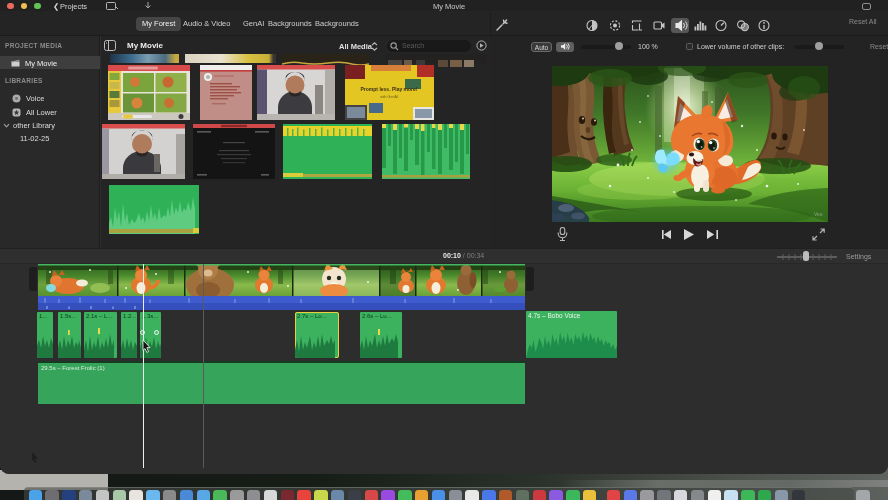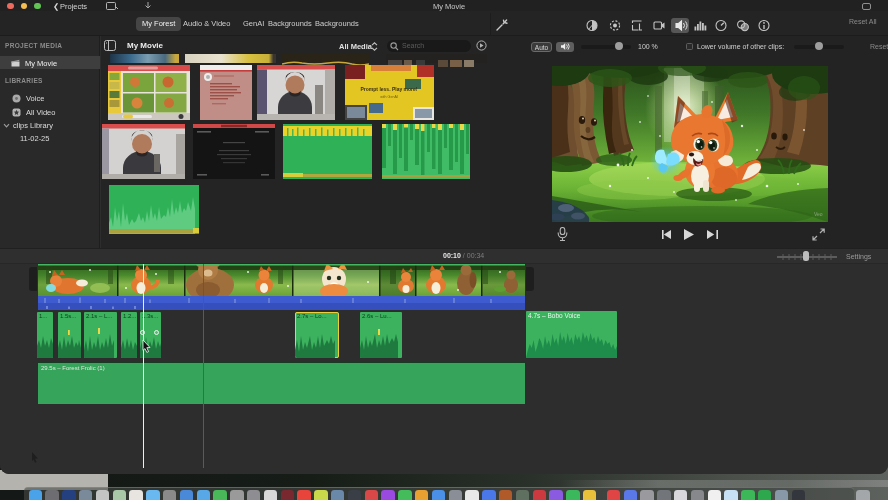--- a/index.html
+++ b/index.html
@@ -129,25 +129,25 @@
       <div class="abs sb-h" style="left:5px;top:41px">LIBRARIES</div>
       <svg class="abs" style="left:12px;top:58px" width="9" height="9" viewBox="0 0 9 9">
           <circle cx="4.5" cy="4.5" r="4" fill="#a9a9a9"></circle>
           <circle cx="4.5" cy="4.5" r="1.4" fill="#6e6e6e"></circle>
         </svg>
       <div class="abs sb-i" style="left:26px;top:58px">Voice</div>
       <svg class="abs" style="left:12px;top:71.5px" width="9" height="9" viewBox="0 0 9 9">
           <rect x="0.5" y="0.5" width="8" height="8" rx="2" fill="#b3b3b3"></rect>
           <path d="M4.5 1.8 l.8 1.7 1.9.2 -1.4 1.3 .4 1.9 -1.7-1 -1.7 1 .4-1.9 -1.4-1.3 1.9-.2z" fill="#3a3a3a"></path>
         </svg>
-      <div class="abs sb-i" style="left:26px;top:71.5px">All Video</div>
+      <div class="abs sb-i" style="left:26px;top:71.5px">All Lower</div>
       <svg class="abs" style="left:3px;top:87px" width="7" height="5" viewBox="0 0 7 5">
           <path d="M1 1.2 L3.5 3.8 L6 1.2" stroke="#9a9a9a" stroke-width="1.2" fill="none"></path>
         </svg>
-      <div class="abs sb-i" style="left:13px;top:85px">clips Library</div>
+      <div class="abs sb-i" style="left:13px;top:85px">other Library</div>
       <div class="abs sb-i" style="left:20px;top:98px">11-02-25</div>
     </div>
     <div id="browser" class="abs">
 
       <svg class="abs" style="left:3px;top:4px" width="12" height="11" viewBox="0 0 12 11">
           <rect x="0.5" y="0.5" width="11" height="10" rx="2" fill="none" stroke="#bdbdbd"></rect>
           <path d="M4.5 .5 v10" stroke="#bdbdbd"></path>
           <path d="M2 3 h1" stroke="#bdbdbd"></path>
         </svg>
       <div class="abs" style="left:26px;top:5px;font-size:8px;font-weight:700;color:#ededed">My Movie</div>

